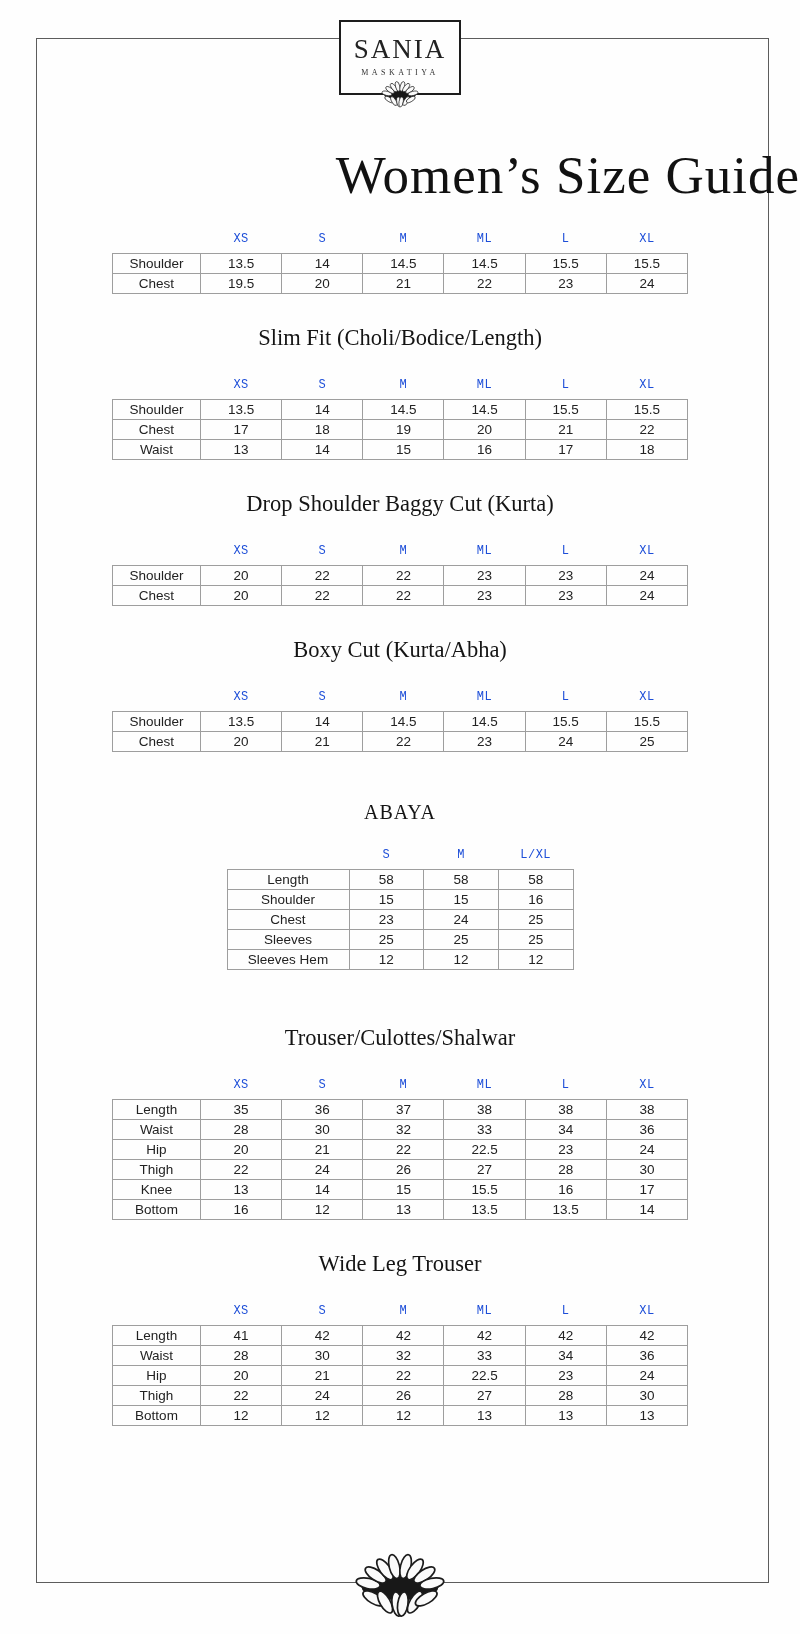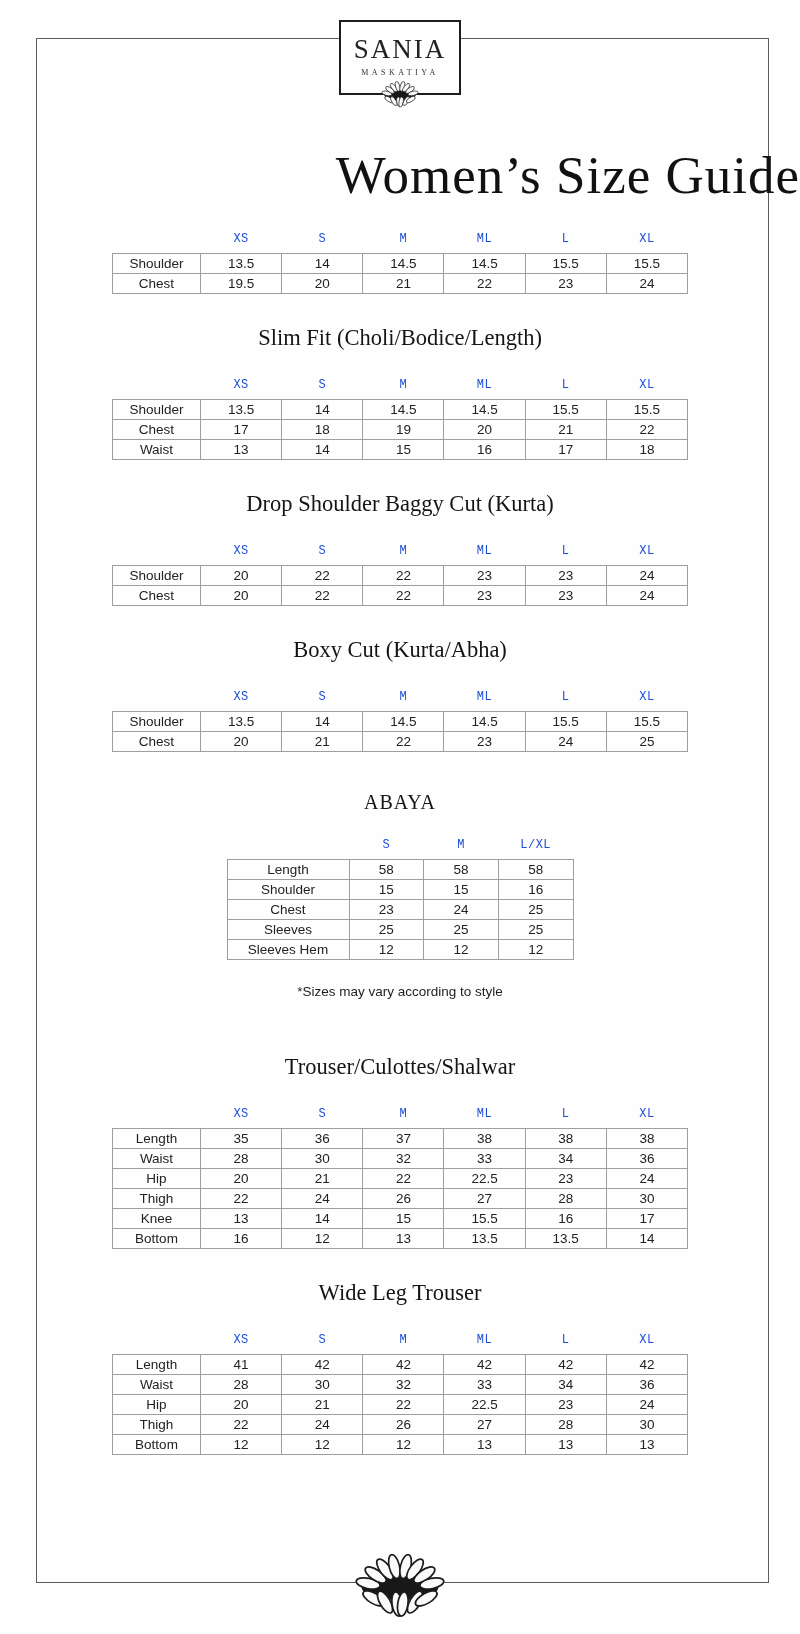--- a/index.html
+++ b/index.html
@@ -69,21 +69,21 @@
   }
   .section table{
     margin:26px auto 0;
     border-collapse:collapse;
     table-layout:fixed;
   }
   .section.wide table{width:576px;}
   .section.wide col.lbl{width:88px;}
   .section.narrow table{width:347px;}
   .section.narrow col.lbl{width:122px;}
-  .section.narrow h2{margin-top:36px;font-size:20px;letter-spacing:1px;}
+  .section.narrow h2{margin-top:46px;font-size:20px;letter-spacing:1px;}
   .section.narrow table{margin-top:22px;}
   .section thead th{
     font-family:Liberation Mono, monospace;
     font-weight:400;
     font-size:12px;
     color:#1d4ed8;
     letter-spacing:.5px;
     padding:0 0 7px;
     border:none;
   }
@@ -391,21 +391,20 @@
                 <td>Sleeves Hem</td>
                 <td>12</td>
                 <td>12</td>
                 <td>12</td>
               </tr>
             </tbody>
           </table>
         </section>
       </div>
 
-    <div class="footnote">*Sizes may vary according to style</div>
 
     <div id="sections-b">
         <section class="section wide">
           <h2>Trouser/Culottes/Shalwar</h2>
           <table>
             <colgroup>
               <col class="lbl">
               <col>
               <col>
               <col>

